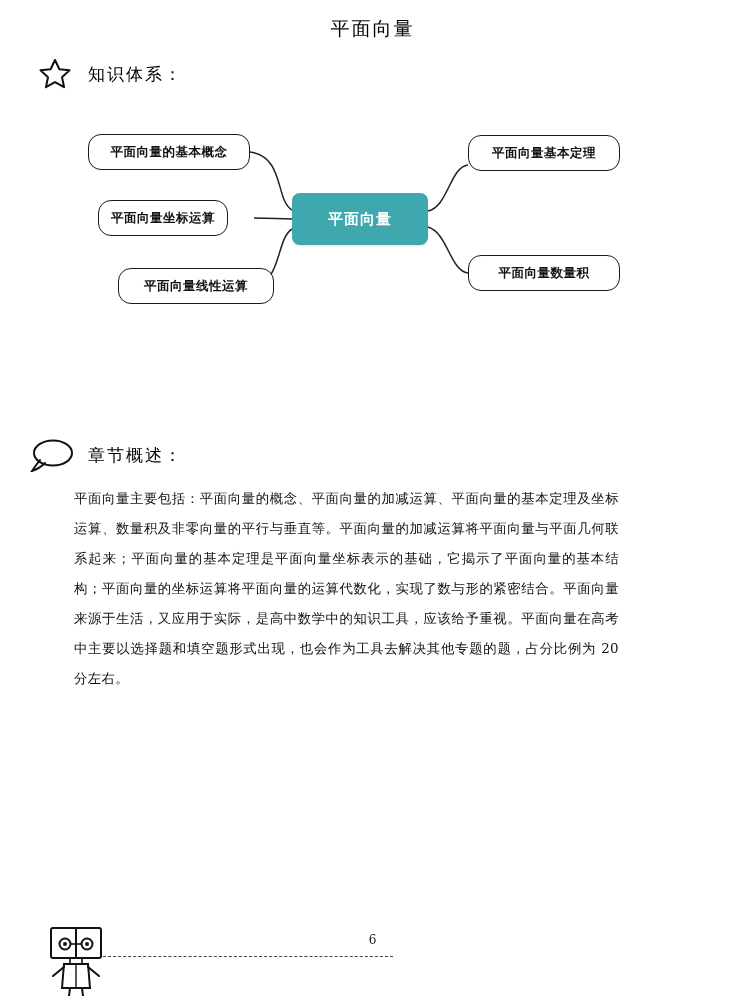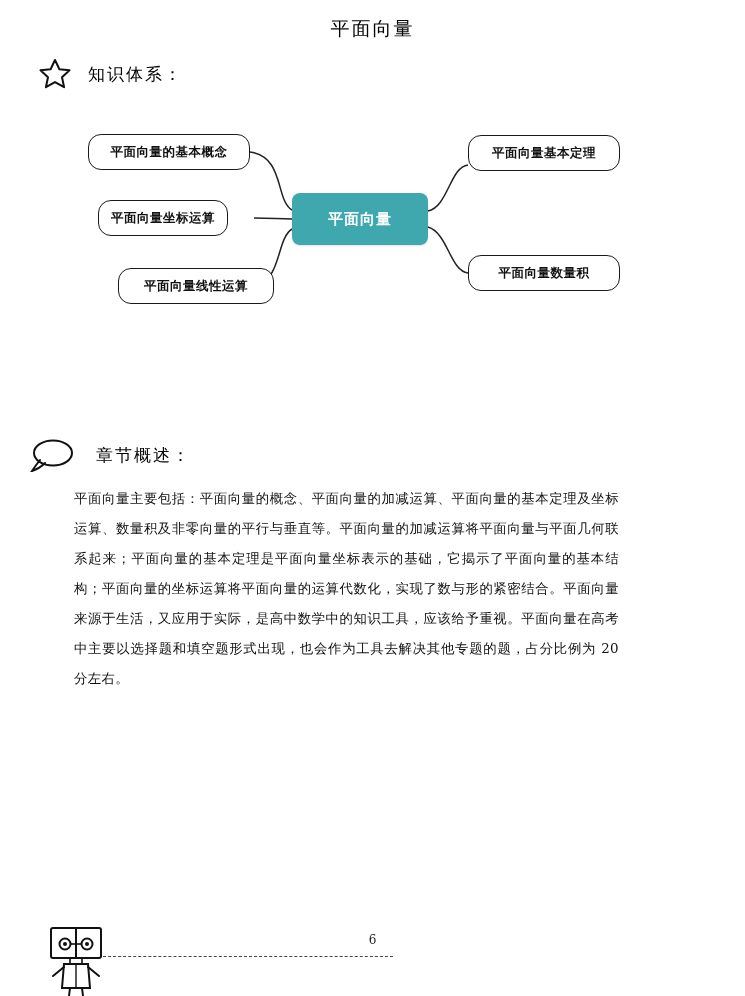--- a/index.html
+++ b/index.html
@@ -102,21 +102,21 @@
   #n-right-0 { left: 408px; top: 20px;  width: 152px; height: 36px; }
   #n-right-1 { left: 408px; top: 140px; width: 152px; height: 36px; }
 
   
   .sec2 {
     position: absolute;
     top: 438px;
     left: 30px;
     display: flex;
     align-items: center;
-    gap: 22px;
+    gap: 14px;
   }
   .bubble-icon { width: 44px; height: 34px; display: block; }
   .sec2-label {
     font-size: 17px;
     font-family: "DejaVu Sans", sans-serif;
     letter-spacing: 2px;
   }
 
   
   .overview {

